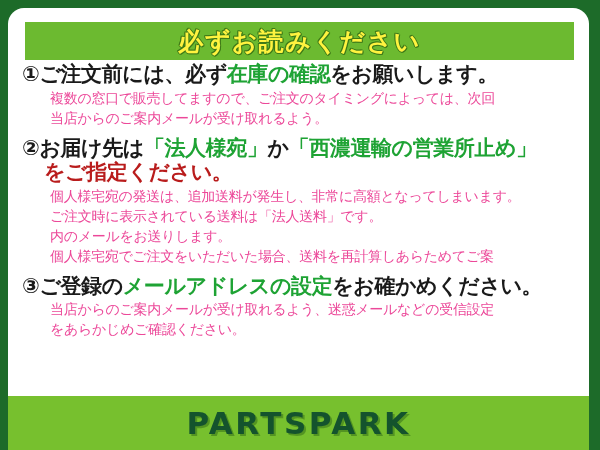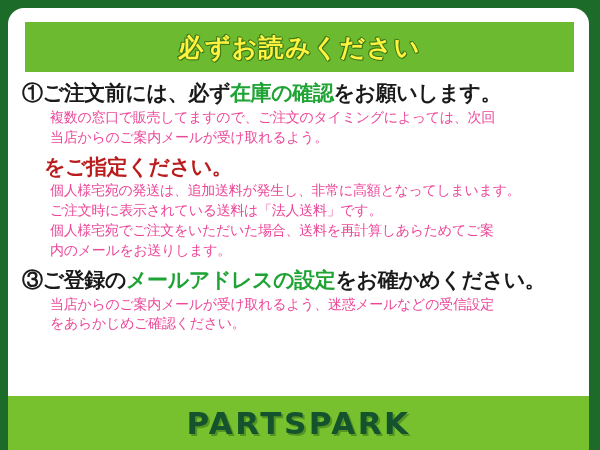--- a/index.html
+++ b/index.html
@@ -33,21 +33,21 @@
     background: #ffffff;
     border-radius: 16px 16px 0 0;
     overflow: hidden;
     display: flex;
     flex-direction: column;
   }
 
   
   .notice-header {
     margin: 14px 15px 0 17px;
-    height: 50px;
+    height: 38px;
     background: #6cba30;
     display: flex;
     align-items: center;
     justify-content: center;
     flex: 0 0 auto;
   }
   .notice-header-title {
     color: #fff33f;
     font-size: 25px;
     font-weight: bold;
@@ -55,23 +55,22 @@
     line-height: 1;
     text-shadow:
       1px 0 0 #3f7a18, -1px 0 0 #3f7a18,
       0 1px 0 #3f7a18, 0 -1px 0 #3f7a18,
       1px 1px 0 #3f7a18, -1px -1px 0 #3f7a18;
   }
 
   
   .notice-body {
     flex: 1 1 auto;
-    padding: 9px 10px 0 14px;
+    padding: 2px 10px 0 14px;
     box-sizing: border-box;
-    font-family: Liberation Serif, serif;
   }
 
   .notice-item {
     margin-bottom: 7px;
   }
   .notice-item:last-child {
     margin-bottom: 17px;
   }
 
   .item-heading {
@@ -139,26 +138,29 @@
         <div class="item-heading">
           <span>①</span><span>ご注文前には、必ず</span><span class="hl-green">在庫の確認</span><span>をお願いします。</span>
         </div>
         <div class="item-detail">
           <div>複数の窓口で販売してますので、ご注文のタイミングによっては、次回</div>
           <div>当店からのご案内メールが受け取れるよう。</div>
         </div>
       </div>
 
       <div class="notice-item">
+        <div class="item-heading">
+          <span>②</span><span>お届け先は</span><span class="hl-green">「法人様宛」</span><span>か</span><span class="hl-green">「西濃運輸の営業所止め」</span>
+        </div>
         <div class="item-heading-cont">をご指定ください。</div>
         <div class="item-detail">
           <div>個人様宅宛の発送は、追加送料が発生し、非常に高額となってしまいます。</div>
           <div>ご注文時に表示されている送料は「法人送料」です。</div>
+          <div>内のメールをお送りします。</div>
           <div>個人様宅宛でご注文をいただいた場合、送料を再計算しあらためてご案</div>
-          <div>内のメールをお送りします。</div>
         </div>
       </div>
 
       <div class="notice-item">
         <div class="item-heading">
           <span>③</span><span>ご登録の</span><span class="hl-green">メールアドレスの設定</span><span>をお確かめください。</span>
         </div>
         <div class="item-detail">
           <div>当店からのご案内メールが受け取れるよう、迷惑メールなどの受信設定</div>
           <div>をあらかじめご確認ください。</div>

